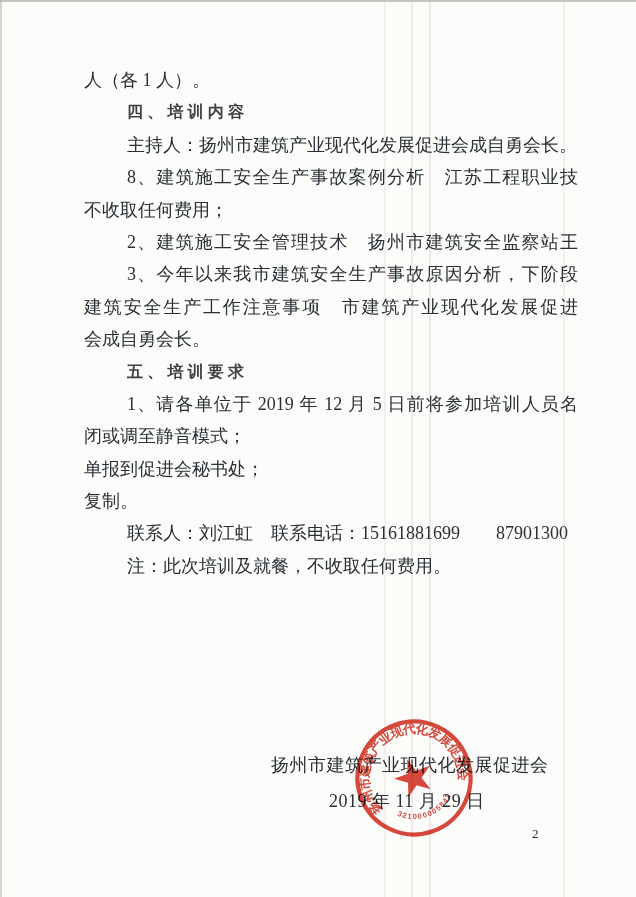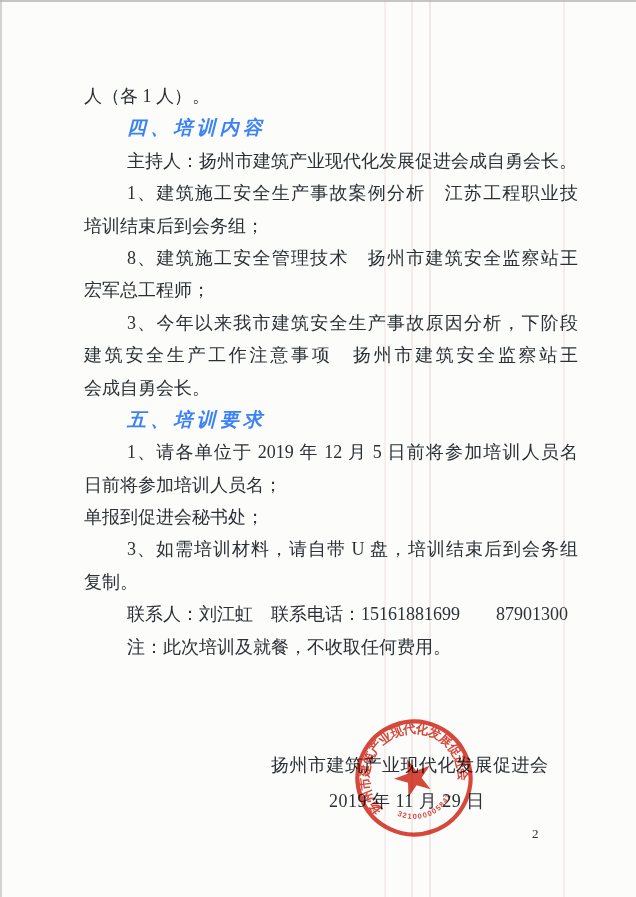--- a/index.html
+++ b/index.html
@@ -6,27 +6,27 @@
   body{width:636px;height:897px;overflow:hidden;position:relative;
        background:#fcfcfa;font-family:"Liberation Serif","DejaVu Serif",serif;}
   .page{position:absolute;inset:0;background:#fcfcfa;}
   .edge-top{position:absolute;left:0;top:0;width:636px;height:2px;background:#a8a8a4;opacity:.65;}
   .edge-left{position:absolute;left:0;top:0;width:2px;height:897px;background:#b2b2ae;opacity:.55;}
   .fold{position:absolute;top:0;height:897px;width:1.5px;pointer-events:none;}
   .fold.f1{left:384px;background:rgba(214,170,168,.16);}
   .fold.f2{left:411px;background:rgba(210,160,158,.20);}
   .fold.f3{left:429px;background:rgba(200,162,160,.22);}
   .fold.f4{left:563px;background:rgba(215,182,180,.20);}
-  .body-text{position:absolute;left:84px;top:80px;width:494px;}
+  .body-text{position:absolute;left:84px;top:64px;width:494px;}
   .line{height:32.4px;line-height:32.4px;font-size:18px;color:#2a3036;
         white-space:nowrap;letter-spacing:0;}
   .line.ind{padding-left:43px;}
   .line.fill{white-space:normal;text-align:justify;text-align-last:justify;}
   .line.head{font-family:"Liberation Sans","DejaVu Sans",sans-serif;font-weight:700;
-             font-size:19px;letter-spacing:4.2px;color:#3b82f6;font-style:italic;}
+             font-size:16px;letter-spacing:4.2px;color:#404040;}
   .sig-org{position:absolute;left:271px;top:753px;font-size:18px;color:#2a3036;
            letter-spacing:.5px;white-space:nowrap;}
   .sig-date{position:absolute;left:329px;top:789px;font-size:18px;color:#2a3036;
             letter-spacing:.5px;white-space:nowrap;}
   .page-num{position:absolute;left:532px;top:826px;font-size:13px;color:#2a3036;}
   .seal{position:absolute;left:329px;top:693px;width:170px;height:170px;
         transform:rotate(-20deg);mix-blend-mode:multiply;opacity:.92;}
   .seal svg{display:block;}
   .seal text{font-family:"Liberation Sans","DejaVu Sans",sans-serif;font-weight:700;}
 </style>
@@ -39,32 +39,30 @@
   <div class="edge-left"></div>
   <div class="fold f1"></div>
   <div class="fold f2"></div>
   <div class="fold f3"></div>
   <div class="fold f4"></div>
 
   <div class="body-text">
       <div class="line">人（各 1 人）。</div>
       <div class="line ind head">四、培训内容</div>
       <div class="line ind">主持人：扬州市建筑产业现代化发展促进会成自勇会长。</div>
-      <div class="line ind fill">1、建筑施工安全生产事故案例分析　江苏工程职业技</div>
-      <div class="line">培训结束后到会务组；</div>
-      <div class="line ind fill">8、建筑施工安全管理技术　扬州市建筑安全监察站王</div>
-      <div class="line">宏军总工程师；</div>
+      <div class="line ind fill">8、建筑施工安全生产事故案例分析　江苏工程职业技</div>
+      <div class="line">不收取任何费用；</div>
+      <div class="line ind fill">2、建筑施工安全管理技术　扬州市建筑安全监察站王</div>
       <div class="line ind fill">3、今年以来我市建筑安全生产事故原因分析，下阶段</div>
-      <div class="line fill">建筑安全生产工作注意事项　扬州市建筑安全监察站王</div>
+      <div class="line fill">建筑安全生产工作注意事项　市建筑产业现代化发展促进</div>
       <div class="line">会成自勇会长。</div>
       <div class="line ind head">五、培训要求</div>
       <div class="line ind fill">1、请各单位于 2019 年 12 月 5 日前将参加培训人员名</div>
-      <div class="line">日前将参加培训人员名；</div>
+      <div class="line">闭或调至静音模式；</div>
       <div class="line">单报到促进会秘书处；</div>
-      <div class="line ind fill">3、如需培训材料，请自带 U 盘，培训结束后到会务组</div>
       <div class="line">复制。</div>
       <div class="line ind">联系人：刘江虹　联系电话：15161881699　　87901300</div>
       <div class="line ind">注：此次培训及就餐，不收取任何费用。</div>
     </div>
 
   <div class="sig-org">扬州市建筑产业现代化发展促进会</div>
   <div class="sig-date">2019 年 11 月 29 日</div>
 
   <div class="seal">
     <svg width="170" height="170" viewBox="0 0 170 170" xmlns="http://www.w3.org/2000/svg">

